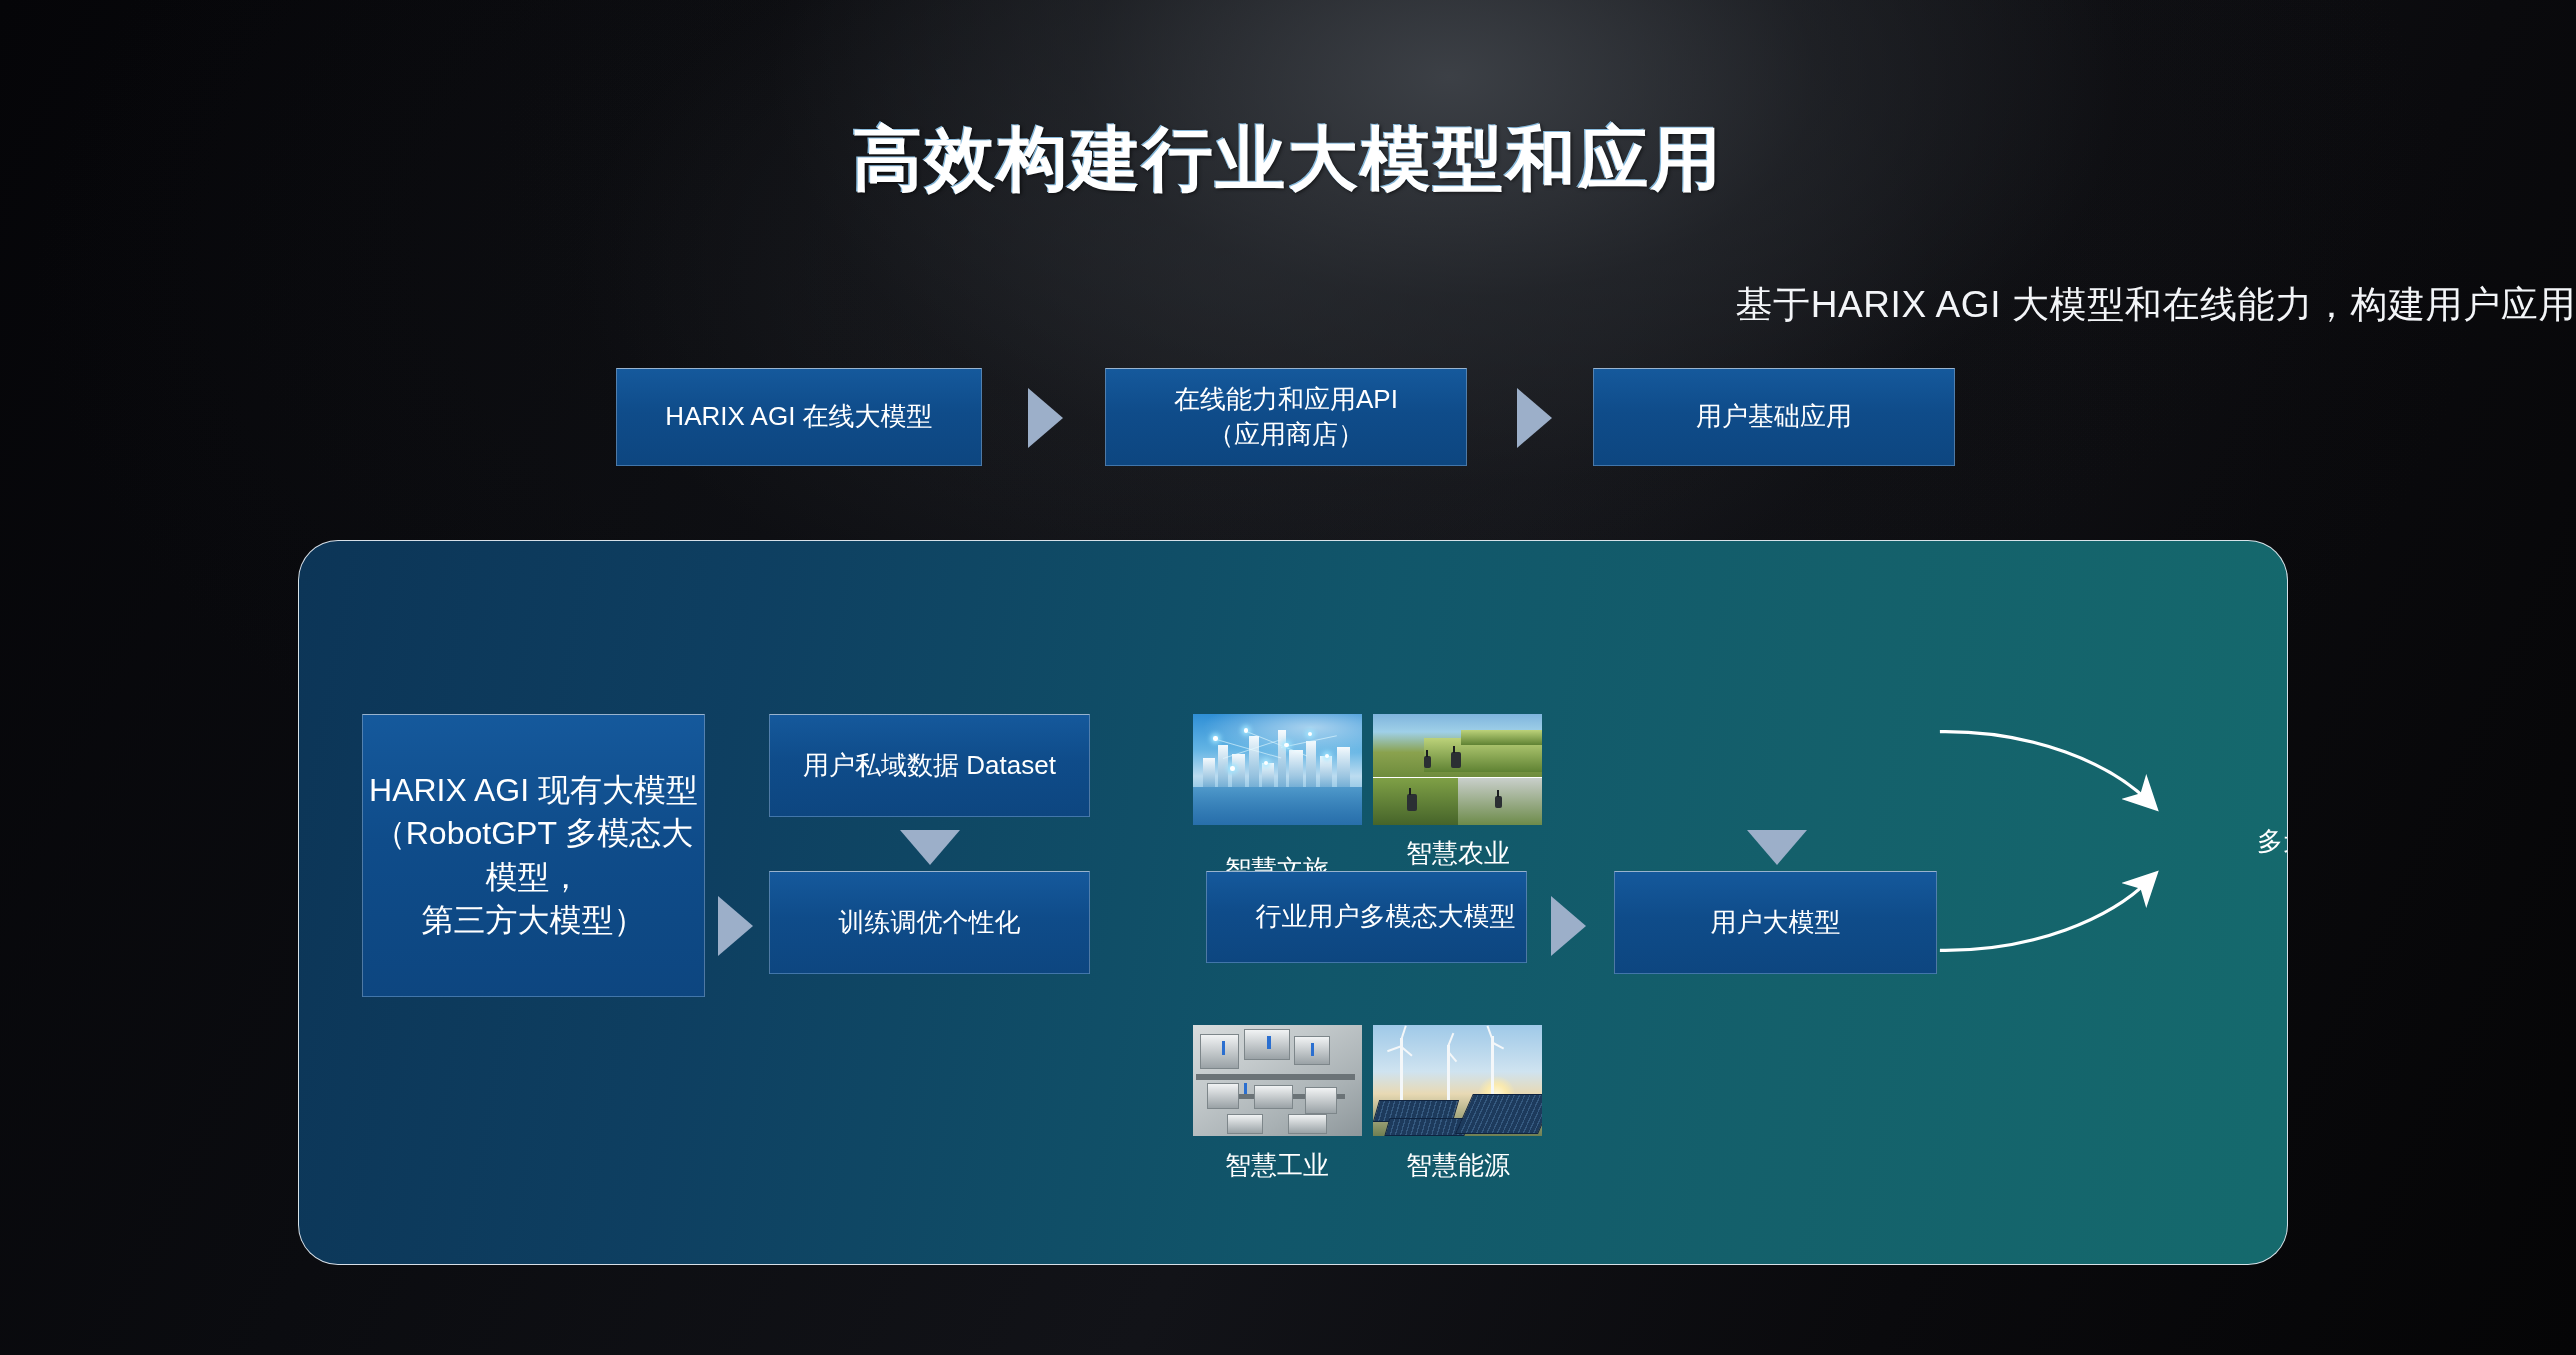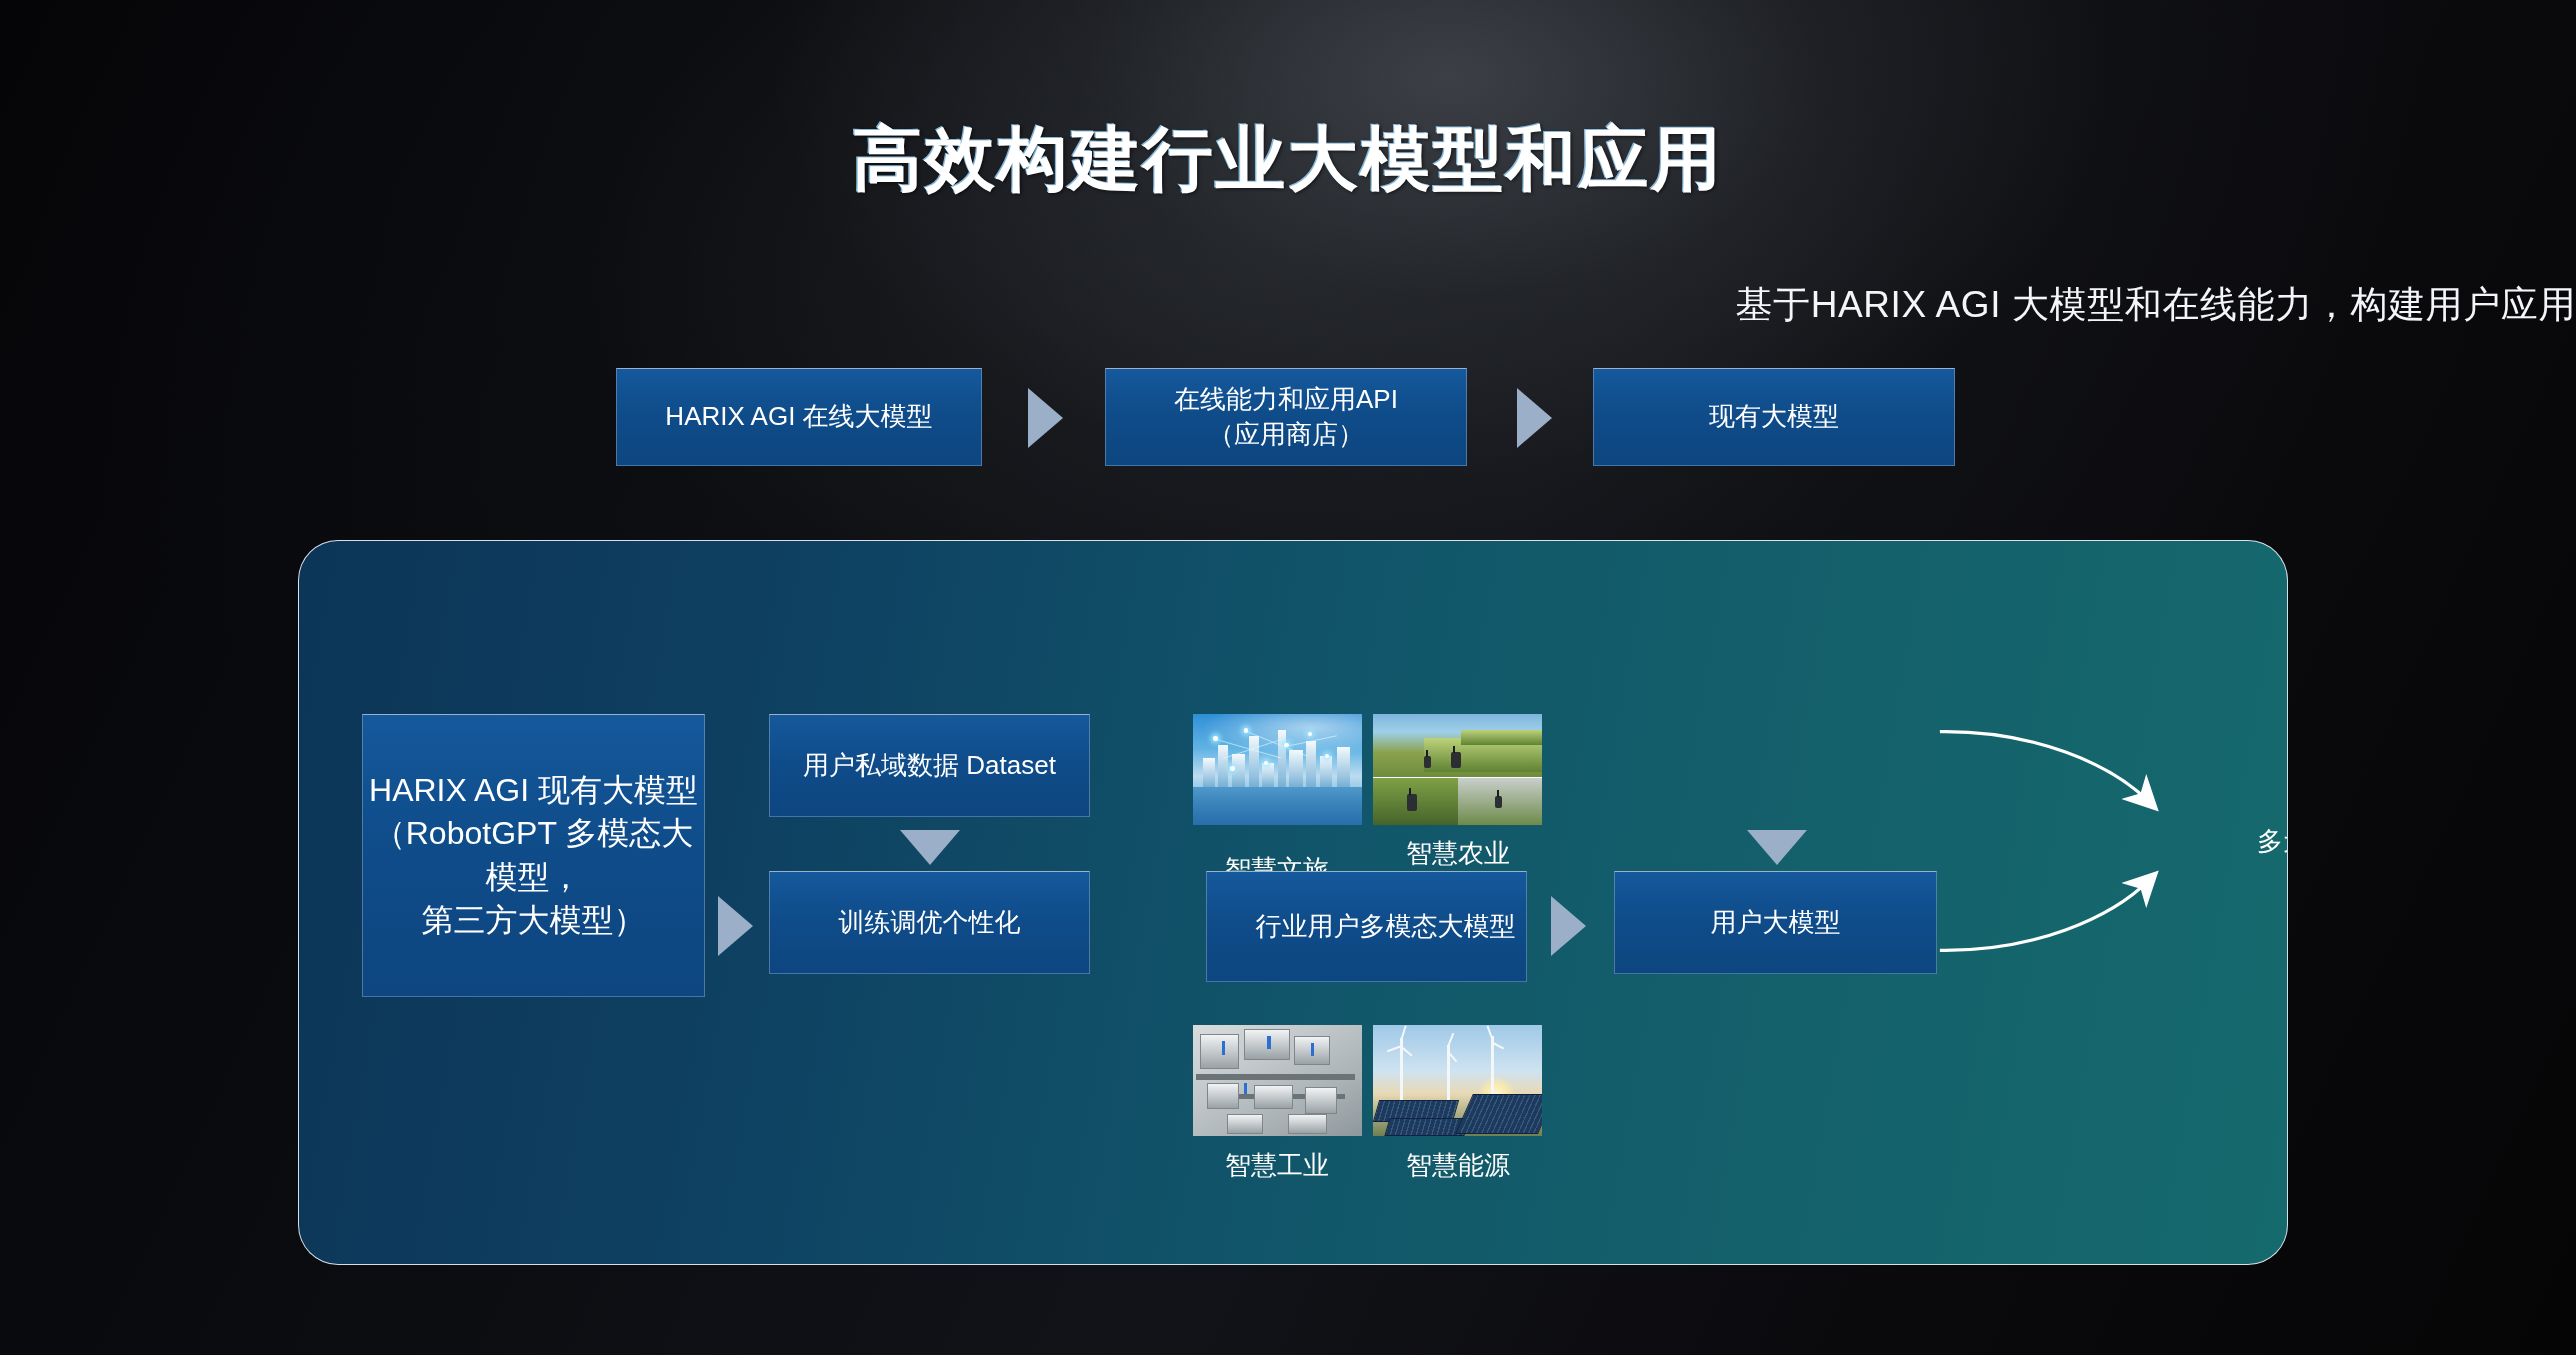--- a/index.html
+++ b/index.html
@@ -124,21 +124,21 @@
   }
   #pbox-dataset {
     left: 470px; top: 173px; width: 321px; height: 103px;
     font-size: 26px;
   }
   #pbox-train {
     left: 470px; top: 330px; width: 321px; height: 103px;
     font-size: 26px;
   }
   #pbox-multimodal {
-    left: 907px; top: 330px; width: 321px; height: 111px;
+    left: 907px; top: 330px; width: 321px; height: 92px;
     font-size: 26px;
     padding-left: 38px;
   }
   #pbox-industryapp {
     left: 1315px; top: 173px; width: 323px; height: 103px;
     font-size: 26px;
   }
   #pbox-usermodel {
     left: 1315px; top: 330px; width: 323px; height: 103px;
     font-size: 26px;
@@ -232,21 +232,21 @@
 
   <div class="title">高效构建行业大模型和应用</div>
 
   <div class="subtitle">基于HARIX AGI 大模型和在线能力，构建用户应用</div>
 
   <div class="bbox" id="topbox1">HARIX AGI 在线大模型</div>
   <div class="tri-right" id="topArrow1"></div>
   <div class="bbox" id="topbox2">在线能力和应用API
 （应用商店）</div>
   <div class="tri-right" id="topArrow2"></div>
-  <div class="bbox" id="topbox3">现有大模型</div>
+  <div class="bbox" id="topbox3">用户基础应用</div>
 
   <div id="panel">
 
 
     <div class="bbox" id="pbox-model">HARIX AGI 现有大模型
 （RobotGPT 多模态大模型，
 第三方大模型）</div>
     <div class="tri-right" id="pArrowModel"></div>
 
     <div class="bbox" id="pbox-dataset">用户私域数据 Dataset</div>

